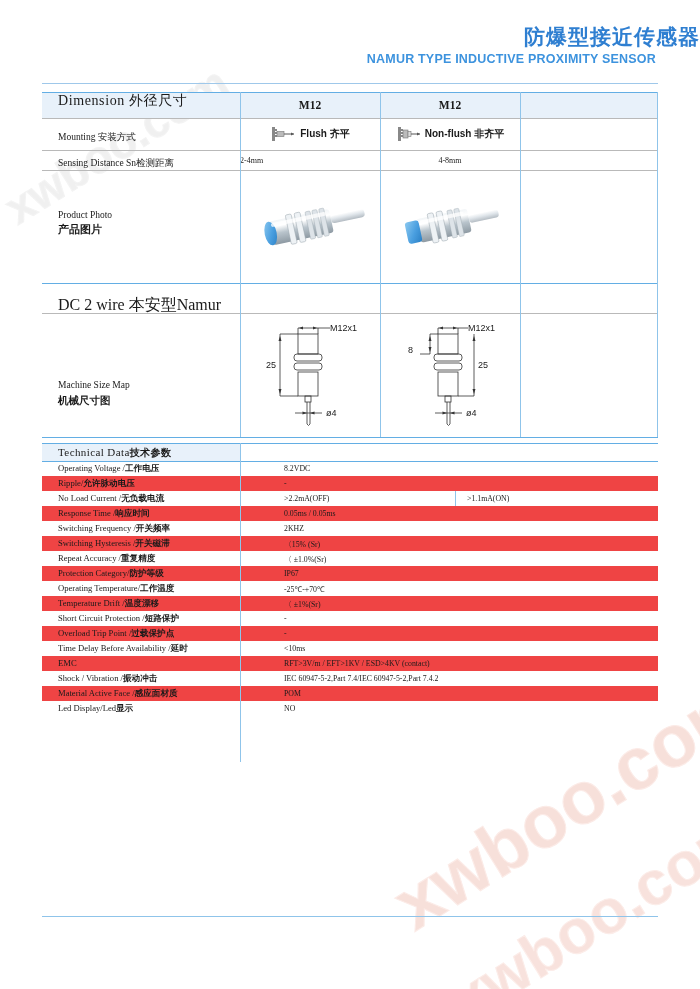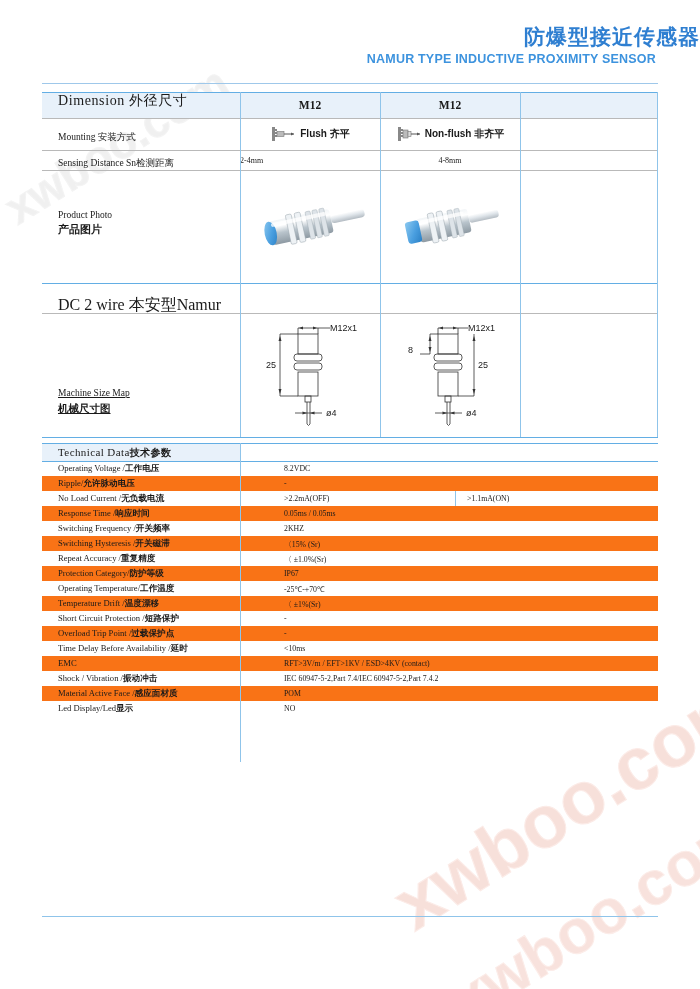--- a/index.html
+++ b/index.html
@@ -54,30 +54,30 @@
   .sens-c2{position:absolute;left:380px;top:156px;width:140px;text-align:center;font-size:8px;}
 
   
   .photo-label{position:absolute;left:58px;top:208px;font-size:9.5px;line-height:14px;}
   .photo-label .cn{font-family:"Liberation Sans",sans-serif;font-weight:bold;font-size:11px;}
 
   
   .dc-label{position:absolute;left:58px;top:295px;font-size:16px;}
 
   
-  .msm-label{position:absolute;left:58px;top:386px;font-size:9.5px;line-height:15px;text-decoration:underline;}
+  .msm-label{position:absolute;left:58px;top:378px;font-size:9.5px;line-height:15px;}
   .msm-label .cn{font-family:"Liberation Sans",sans-serif;font-weight:bold;font-size:10.5px;}
 
   
   .td-head{position:absolute;left:42px;top:443px;width:198px;height:18px;background:#e8f1fa;}
   .td-head-txt{position:absolute;left:58px;top:446px;font-size:11px;letter-spacing:.4px;}
   .td-head-txt .cn{font-family:"Liberation Sans",sans-serif;font-weight:bold;font-size:10px;}
 
   .trow{position:absolute;left:42px;width:616px;height:15px;}
-  .trow.alt{background:#f97316;}
+  .trow.alt{background:#ef4444;}
   .trow .lbl{position:absolute;left:16px;top:2px;font-size:8.6px;white-space:nowrap;}
   .trow .lbl .cn{font-family:"Liberation Sans",sans-serif;font-weight:bold;font-size:8.6px;}
   .trow .val{position:absolute;left:242px;top:2.5px;font-size:7.8px;white-space:nowrap;}
   .trow .val2{position:absolute;left:425px;top:2.5px;font-size:7.8px;white-space:nowrap;}
 
   
   .hr-bottom{position:absolute;left:42px;top:916px;width:616px;height:1px;background:#8fc4ea;}
 
   
   .photo1{position:absolute;left:252px;top:193px;}

